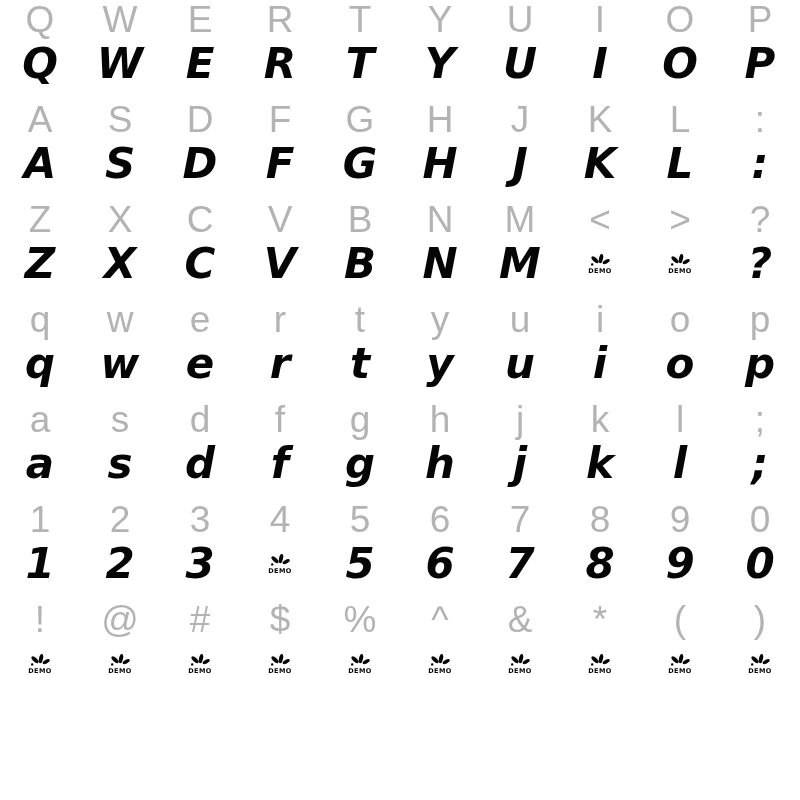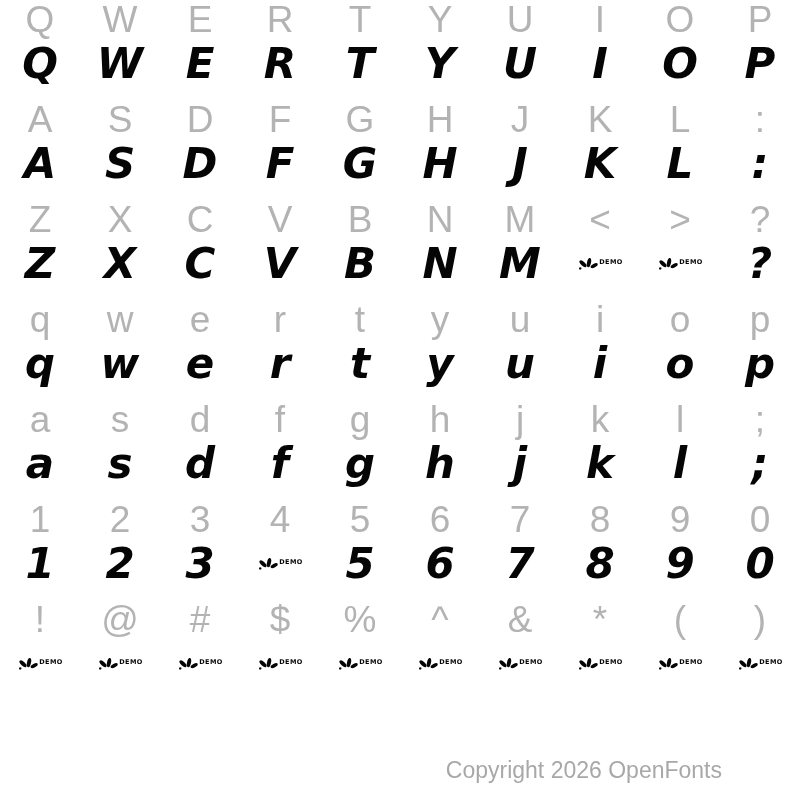--- a/index.html
+++ b/index.html
@@ -57,22 +57,22 @@
     font-family: "DejaVu Sans", sans-serif;
     font-style: italic;
     font-weight: 700;
     font-size: 42px;
     line-height: 1;
     color: var(--demo-color, #000000);
     white-space: pre;
   }
   .placeholder {
     display: inline-flex;
-    flex-direction: row;
-    align-items: flex-start;
+    flex-direction: column;
+    align-items: center;
     color: var(--demo-color, #000000);
   }
   .fleuron {
     width: 22px;
     height: 13px;
     display: block;
   }
   .demo-label {
     font-family: "DejaVu Sans", sans-serif;
     font-weight: 700;
@@ -684,14 +684,13 @@
                   <ellipse cx="17.2" cy="7.6" rx="1.8" ry="3.9" transform="rotate(62 17.2 7.6)"></ellipse>
                   <circle cx="3.2" cy="10.4" r="1.2"></circle>
                 </g>
               </svg>
               <span class="demo-label">DEMO</span>
             </span>
           </div>
         </div>
       </div>
     </div>
-  <div class="copyright">Copyright 2026 OpenFonts</div>
 </div>
 
 </body></html>

